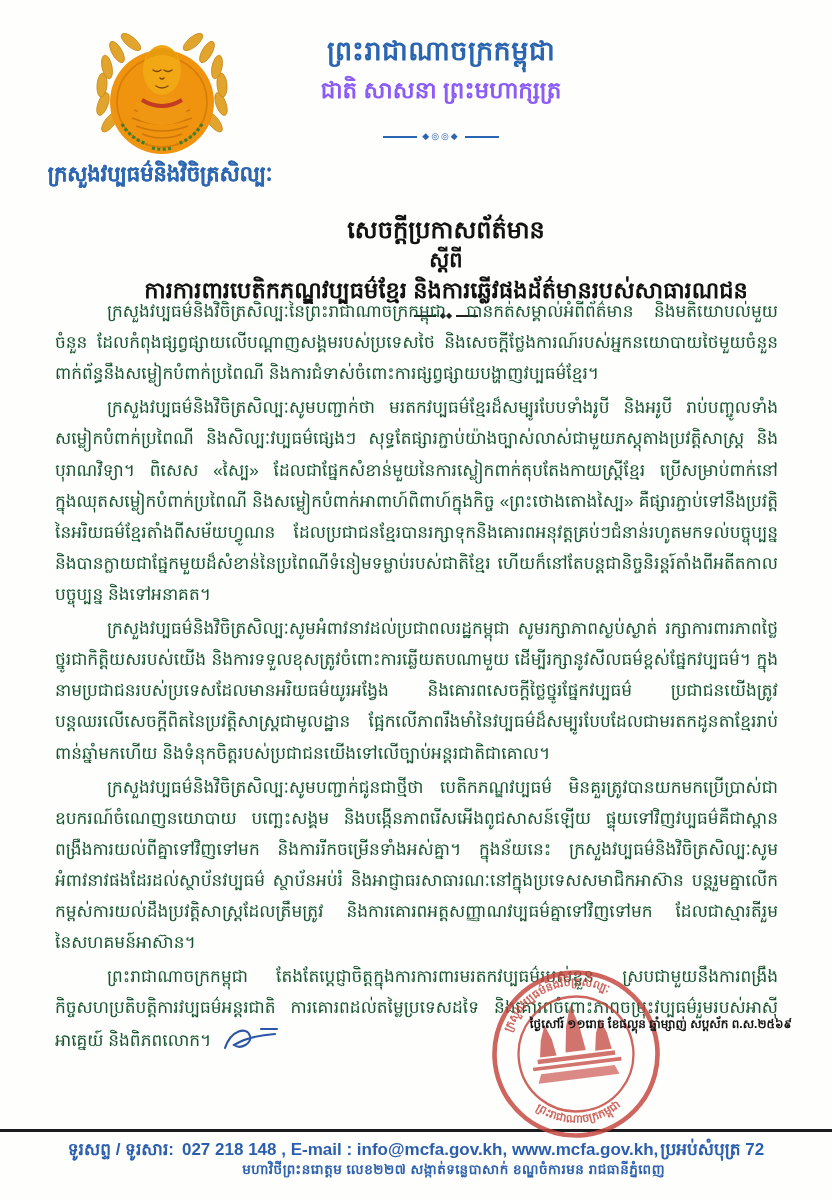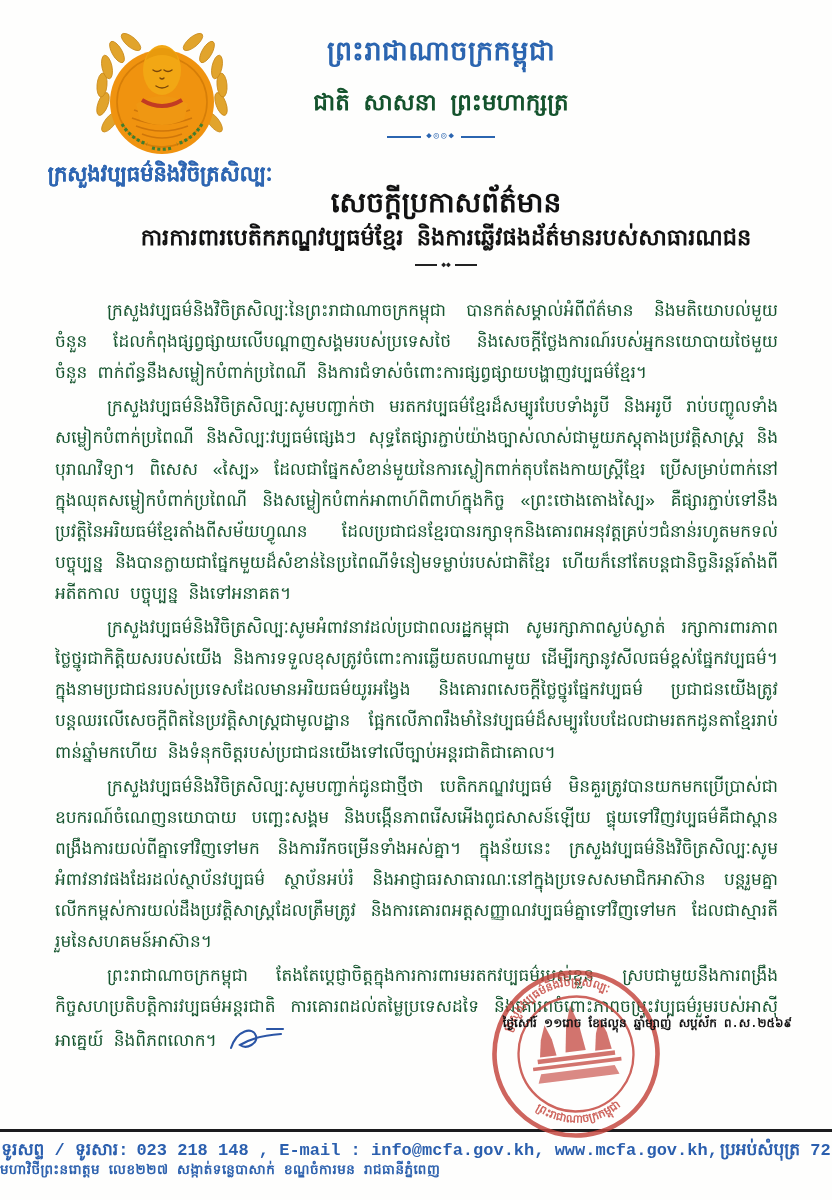--- a/index.html
+++ b/index.html
@@ -1,45 +1,45 @@
 <!DOCTYPE html>
 <html><head>
 <meta charset="utf-8">
 <style>
   html,body{margin:0;padding:0;background:#ffffff;}
   .page{
     position:relative;width:832px;height:1200px;margin:0 auto;
     background:#fefefd;overflow:hidden;
-    font-family:Liberation Mono, monospace;
+    font-family:Liberation Sans, sans-serif;
     color:#1d1d1d;
   }
   
   .emblem{position:absolute;left:76px;top:26px;width:172px;height:138px;}
   .kingdom{
     position:absolute;left:160px;right:110px;top:34px;text-align:center;
     font-size:27px;font-weight:bold;color:#2b65b0;letter-spacing:.5px;
   }
   .motto{
-    position:absolute;left:160px;right:110px;top:88px;text-align:center;
-    font-size:23px;font-weight:bold;color:#14532d;
+    position:absolute;left:160px;right:110px;top:76px;text-align:center;
+    font-size:23px;font-weight:bold;color:#8b5cf6;
   }
   .hdr-divider{
     position:absolute;left:160px;right:110px;top:132px;
     display:flex;align-items:center;justify-content:center;gap:5px;color:#2b65b0;
   }
   .hdr-divider .bar{width:34px;height:2px;background:#2b65b0;}
   .hdr-divider .orn{font-size:9px;letter-spacing:2px;line-height:1;}
   .ministry{
     position:absolute;left:14px;top:160px;width:292px;text-align:center;
     font-size:21px;font-weight:bold;color:#2e66b2;
     text-shadow:0 0 .4px #2e66b2;
   }
   
   .title-block{position:absolute;left:90px;width:712px;top:186px;text-align:center;color:#121212;}
-  .title-main{font-size:28px;font-weight:bold;line-height:1.35;}
+  .title-main{font-size:24px;font-weight:bold;line-height:1.35;margin-top:28px;}
   .title-sub{font-size:21px;font-weight:bold;line-height:1.35;}
   .title-subject{font-size:22.5px;font-weight:bold;line-height:1.4;}
   .title-divider{display:flex;align-items:center;justify-content:center;gap:4px;margin-top:6px;color:#222;}
   .title-divider .bar{width:22px;height:2px;background:#222;}
   .title-divider .orn{font-size:8px;line-height:1;}
   
   .body-text{
     position:absolute;left:55px;top:296px;width:723px;
     font-size:17px;line-height:1.83;text-align:justify;color:#14532d;
   }
@@ -54,21 +54,21 @@
   
   .footer-rule{position:absolute;left:0;top:1129px;width:832px;height:3px;background:#1c1c1e;}
   .footer-line1{
     position:absolute;left:0;top:1138px;width:832px;text-align:center;
     font-size:17px;color:#2b5fae;font-weight:600;
   }
   .footer-line1 .lbl,.footer-line1 .po{font-weight:bold;}
   .footer-line1 .po{margin-left:2px;}
   .footer-line1 .lbl{margin-right:8px;}
   .footer-line2{
-    position:absolute;left:0;top:1161px;width:665px;text-align:left;
+    position:absolute;left:0;top:1161px;width:665px;text-align:right;
     font-size:13.5px;color:#2f63af;font-weight:bold;letter-spacing:.5px;
   }
 </style>
 </head>
 <body>
 
 <div class="page">
 
   <div class="emblem">
     <svg viewBox="0 0 172 138" width="172" height="138" aria-hidden="true">
@@ -124,20 +124,21 @@
   <div class="motto">ជាតិ សាសនា ព្រះមហាក្សត្រ</div>
   <div class="hdr-divider">
     <span class="bar"></span>
       <span class="orn">◆◎◎◆</span>
       <span class="bar"></span>
   </div>
   <div class="ministry">ក្រសួងវប្បធម៌និងវិចិត្រសិល្បៈ</div>
 
   <div class="title-block">
     <div class="title-main">សេចក្តីប្រកាសព័ត៌មាន</div>
+    <div class="title-sub">ស្តីពី</div>
     <div class="title-subject">ការការពារបេតិកភណ្ឌវប្បធម៌ខ្មែរ និងការឆ្លើវផងដ័ត៌មានរបស់សាធារណជន</div>
     <div class="title-divider">
       <span class="bar"></span>
         <span class="orn">◆◆</span>
         <span class="bar"></span>
     </div>
   </div>
 
   <div class="body-text">
     <p>ក្រសួងវប្បធម៌និងវិចិត្រសិល្បៈនៃព្រះរាជាណាចក្រកម្ពុជា បានកត់សម្គាល់អំពីព័ត៌មាន និងមតិយោបល់មួយចំនួន ដែលកំពុងផ្សព្វផ្សាយលើបណ្តាញសង្គមរបស់ប្រទេសថៃ និងសេចក្តីថ្លែងការណ៍របស់អ្នកនយោបាយថៃមួយចំនួន ពាក់ព័ន្ធនឹងសម្លៀកបំពាក់ប្រពៃណី និងការជំទាស់ចំពោះការផ្សព្វផ្សាយបង្ហាញវប្បធម៌ខ្មែរ។</p>
@@ -179,17 +180,17 @@
       </g>
     </svg>
   </div>
 
   <div class="closing-dates">
     <div>ថ្ងៃសៅរ៍ ១១រោច ខែផល្គុន ឆ្នាំម្សាញ់ សប្តស័ក ព.ស.២៥៦៩</div>
   </div>
 
   <div class="footer-rule"></div>
   <div class="footer-line1">
-    <span class="lbl">ទូរសព្ទ / ទូរសារ:</span><span>023 218 148 , E-mail : info@mcfa.gov.kh, www.mcfa.gov.kh,</span><span class="po">ប្រអប់សំបុត្រ  72</span>
+    <span class="lbl">ទូរសព្ទ / ទូរសារ:</span><span>027 218 148 , E-mail : info@mcfa.gov.kh, www.mcfa.gov.kh,</span><span class="po">ប្រអប់សំបុត្រ  72</span>
   </div>
   <div class="footer-line2">មហាវិថីព្រះនរោត្តម  លេខ២២៧  សង្កាត់ទន្លេបាសាក់  ខណ្ឌចំការមន  រាជធានីភ្នំពេញ</div>
 
 </div>
 
 </body></html>

